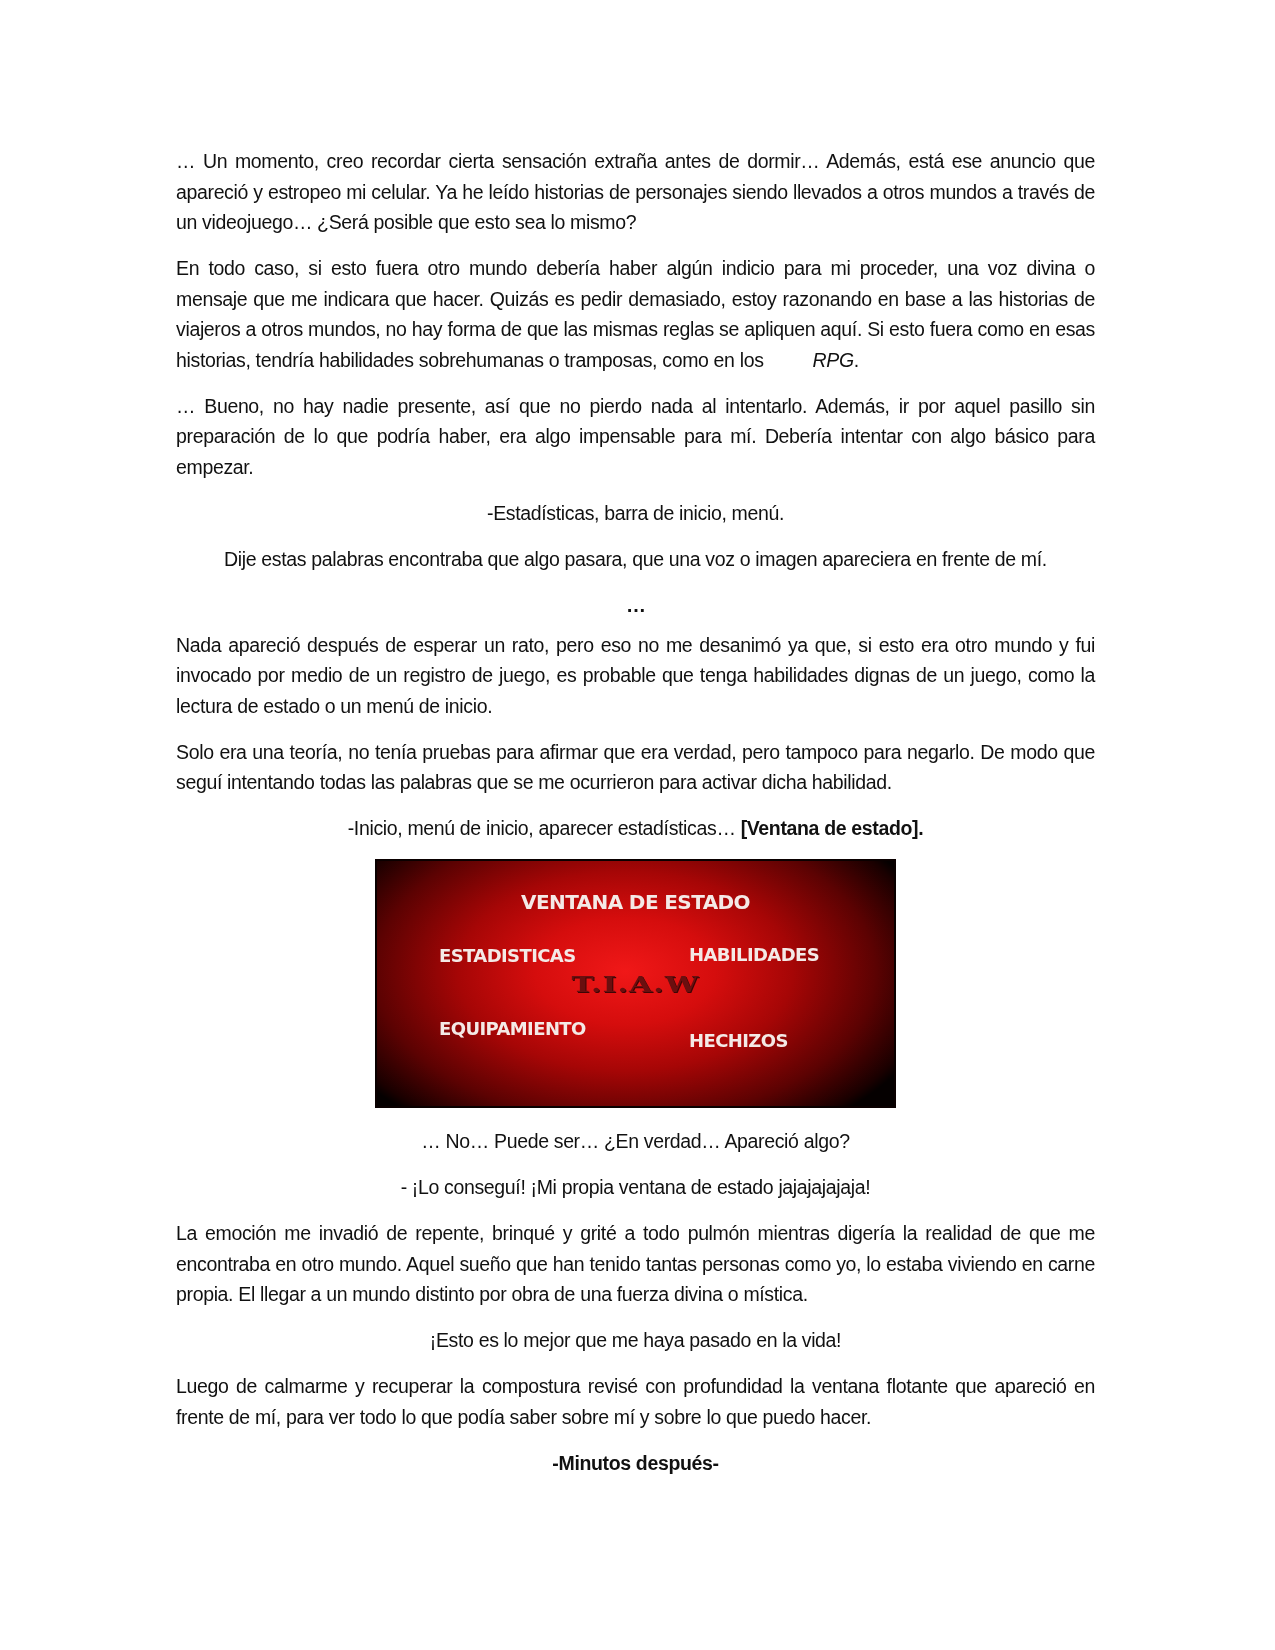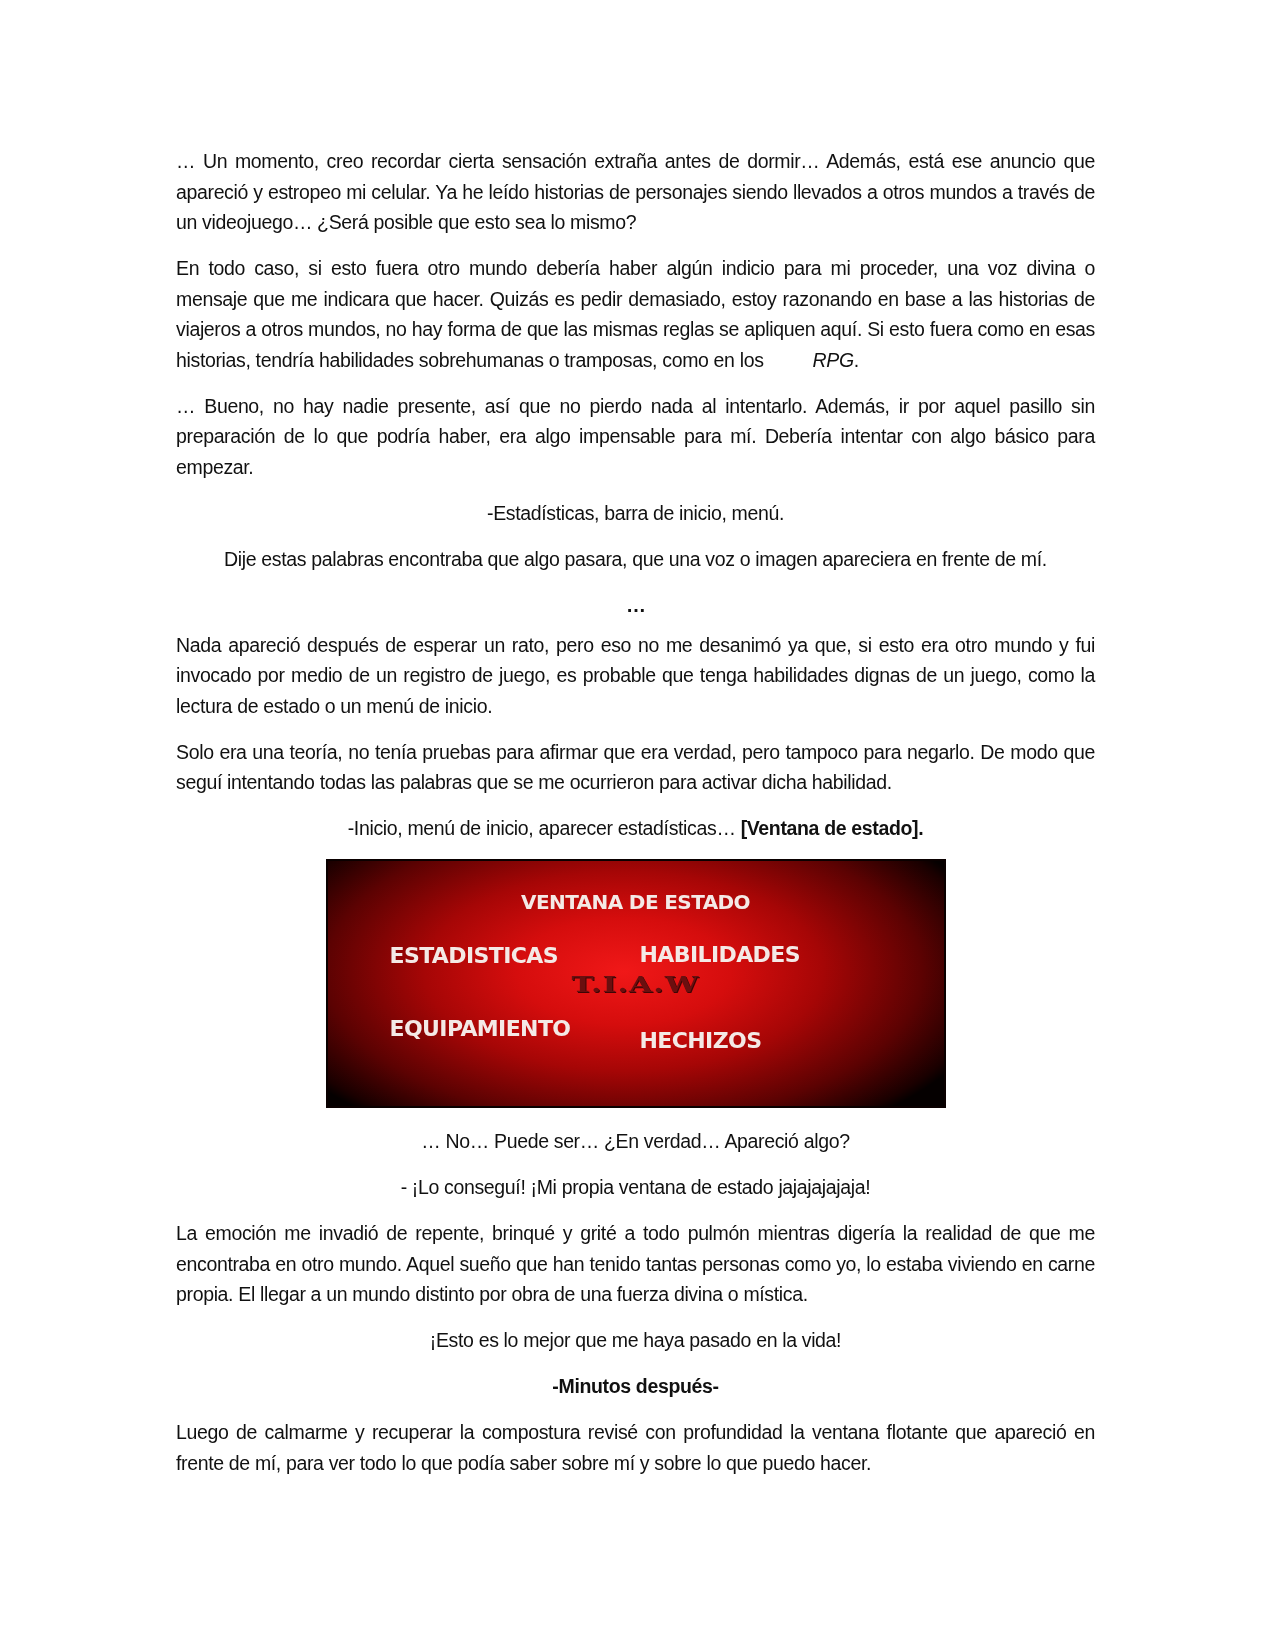--- a/index.html
+++ b/index.html
@@ -11,28 +11,28 @@
     letter-spacing: -0.35px;
   }
   .para { margin: 0 0 15.5px 0; text-align: justify; }
   .para.left { text-align: center; }
   .center { text-align: center; }
   .sep { text-align: center; font-weight: bold; font-size: 20px; margin: 2px 0 10px 0; letter-spacing: -1px; height: 30px; line-height: 30px; }
   .bold { font-weight: bold; }
   .italic { font-style: italic; margin-left: 44px; }
   .figure-wrap { display: flex; justify-content: center; margin: 0 0 18px 0; }
   .status-window {
-    width: 620px; height: 249px; position: relative;
+    width: 521px; height: 249px; position: relative;
     background: radial-gradient(ellipse 62% 78% at 48% 45%, #f01818 0%, #d50d0d 28%, #a60606 52%, #5c0202 78%, #1a0000 96%, #050000 100%);
     border: 2px solid #0a0000; box-sizing: border-box;
     font-family: "DejaVu Sans", sans-serif; font-weight: bold; color: #f4e9e6;
     letter-spacing: -0.6px;
   }
   .sw-title { position: absolute; left: 0; right: 0; top: 26px; text-align: center; font-size: 20px; }
-  .sw-item { position: absolute; font-size: 22px; }
+  .sw-item { position: absolute; font-size: 18px; }
   .sw-stats { left: 62px; top: 80px; }
   .sw-skills { left: 312px; top: 79px; }
   .sw-equip { left: 62px; top: 153px; }
   .sw-spells { left: 312px; top: 165px; }
   .sw-logo {
     position: absolute; left: 0; right: 0; top: 109px; text-align: center;
     font-family: "DejaVu Serif", serif; font-weight: bold; font-size: 30px;
     color: #6a0f0f; letter-spacing: 1px; transform: scaleY(0.72);
     text-shadow: 1px 1px 0 #3d0505;
   }
@@ -72,17 +72,17 @@
   </div>
 
   <p class="para left">… No… Puede ser… ¿En verdad… Apareció algo?</p>
 
   <p class="para left">- ¡Lo conseguí! ¡Mi propia ventana de estado jajajajajaja!</p>
 
   <p class="para">La emoción me invadió de repente, brinqué y grité a todo pulmón mientras digería la realidad de que me encontraba en otro mundo. Aquel sueño que han tenido tantas personas como yo, lo estaba viviendo en carne propia. El llegar a un mundo distinto por obra de una fuerza divina o mística.</p>
 
   <p class="para left">¡Esto es lo mejor que me haya pasado en la vida!</p>
 
+  <p class="para">Luego de calmarme y recuperar la compostura revisé con profundidad la ventana flotante que apareció en frente de mí, para ver todo lo que podía saber sobre mí y sobre lo que puedo hacer.</p>
+
   <p class="para center bold">-Minutos después-</p>
-
-  <p class="para">Luego de calmarme y recuperar la compostura revisé con profundidad la ventana flotante que apareció en frente de mí, para ver todo lo que podía saber sobre mí y sobre lo que puedo hacer.</p>
 
 </div>
 
 </body></html>

